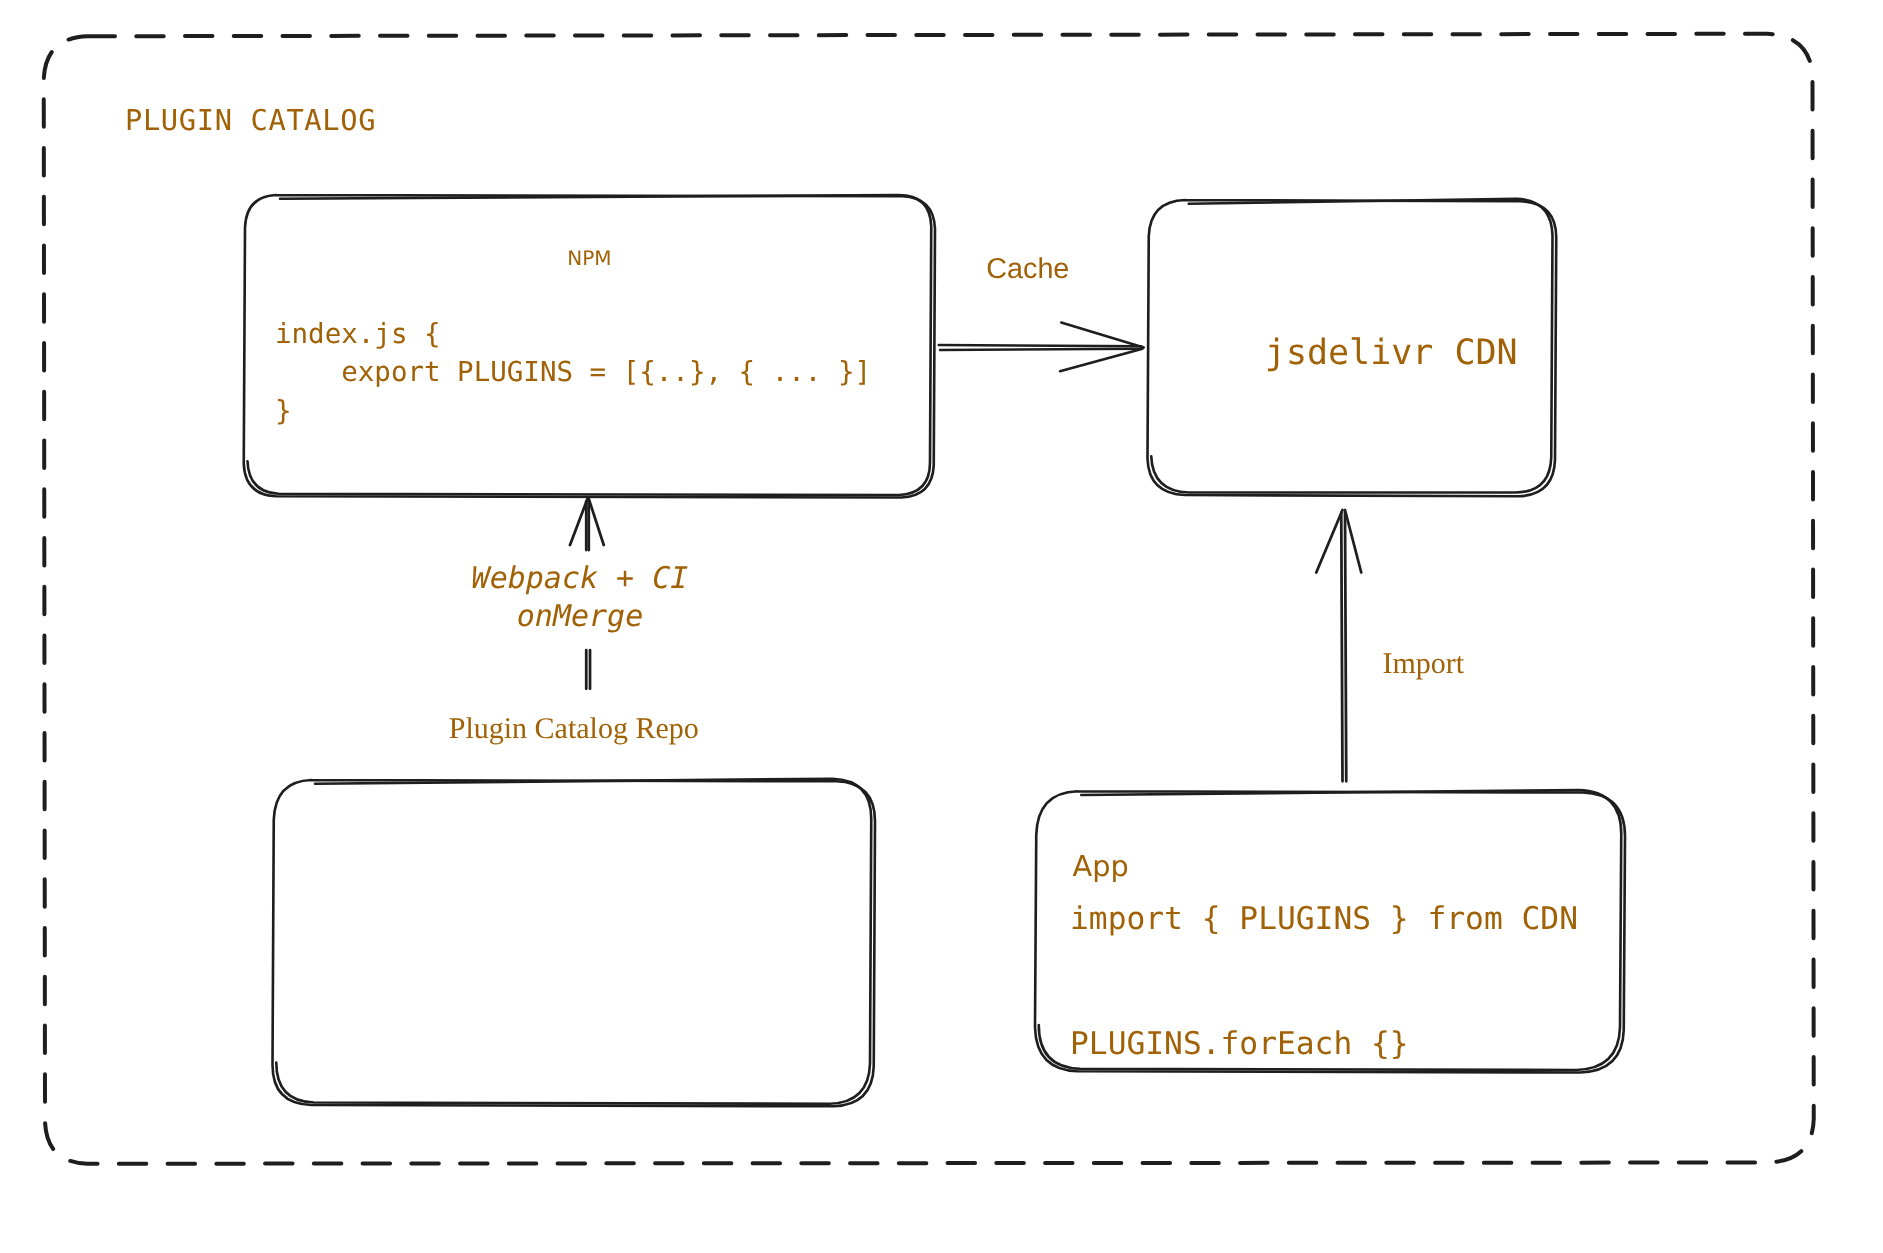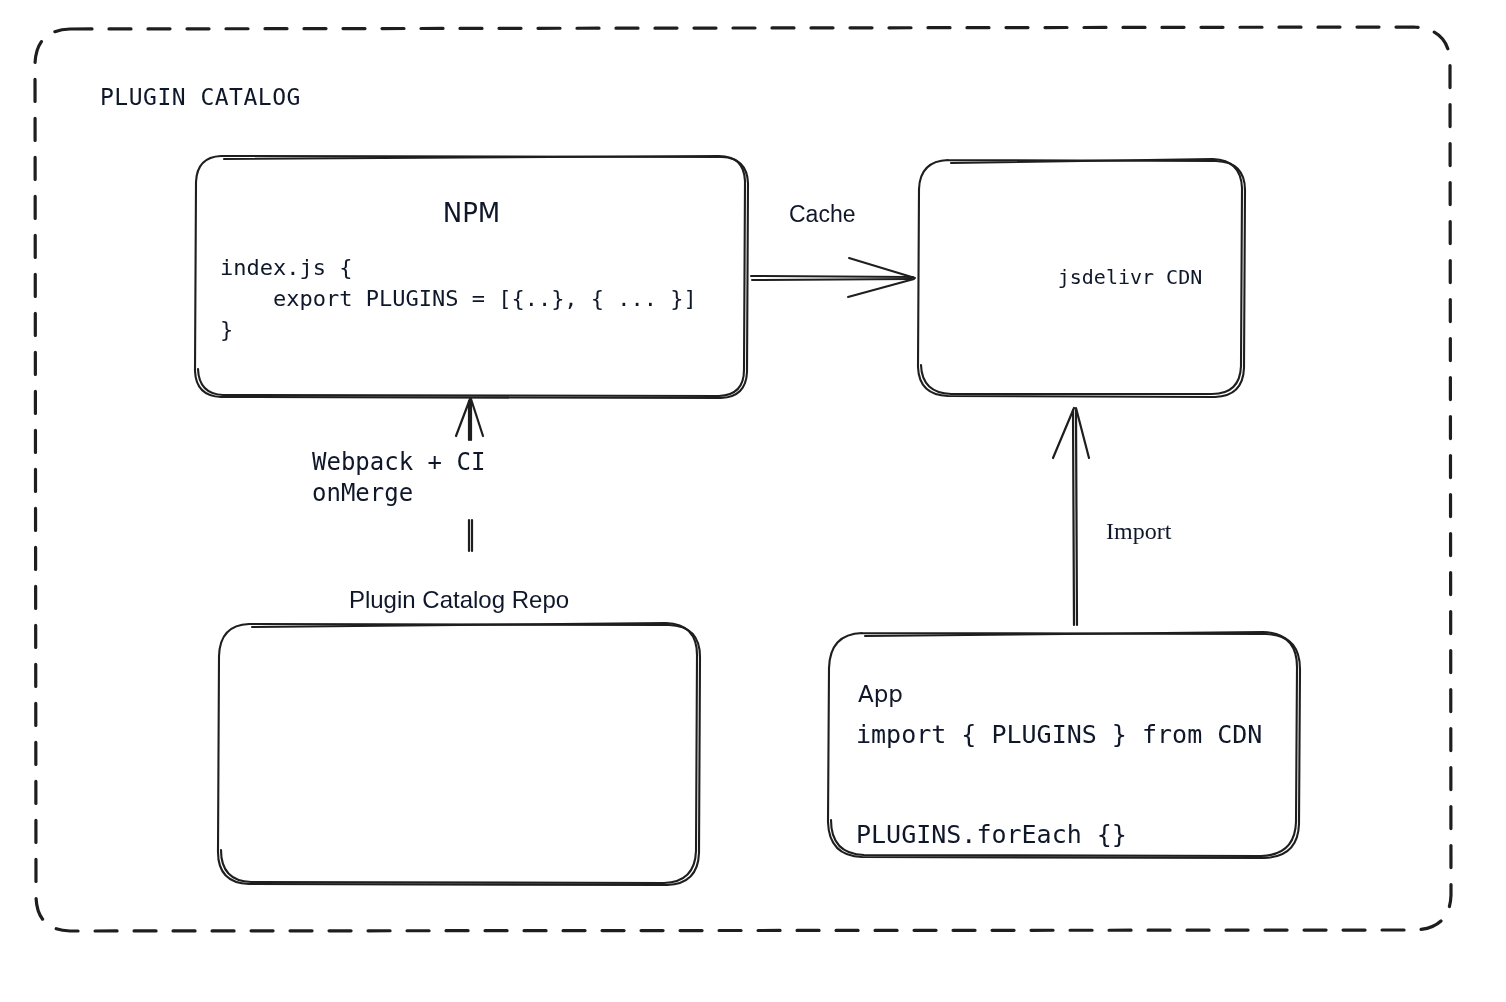--- a/index.html
+++ b/index.html
@@ -19,88 +19,88 @@
   #sketch-layer {
     position: absolute;
     left: 0; top: 0;
     width: 1506px;
     height: 1002px;
     pointer-events: none;
   }
   .txt {
     position: absolute;
     white-space: pre;
-    color: #0f172a;
+    color: #a16207;
     line-height: 1.32;
   }
   
   .group-title {
     left: 100px;
     top: 82px;
     font-size: 23px;
     letter-spacing: 0.5px;
     font-family: "DejaVu Sans Mono", "Liberation Mono", monospace;
   }
   
   .npm-heading {
     left: 195px;
     top: 196px;
     width: 553px;
     text-align: center;
-    font-size: 26px;
+    font-size: 16px;
     font-family: "DejaVu Sans", "Liberation Sans", sans-serif;
   }
   .npm-code {
     left: 220px;
     top: 252px;
     font-size: 22px;
     line-height: 1.42;
     font-family: "DejaVu Sans Mono", "Liberation Mono", monospace;
   }
   
   .cdn-label {
     left: 918px;
     top: 264px;
     width: 390px;
     text-align: center;
-    font-size: 20px;
-    font-family: "DejaVu Sans Mono", "Liberation Mono", monospace;
-    padding-left: 17px;
+    font-size: 28px;
+    font-family: "DejaVu Sans Mono", "Liberation Mono", monospace;
   }
   
   .cache-label {
     left: 789px;
     top: 199px;
     font-size: 23px;
     font-family: Liberation Sans, sans-serif;
   }
   .import-label {
     left: 1106px;
     top: 516px;
     font-size: 24px;
     font-family: Liberation Serif, serif;
     text-align: right;
   }
   .webpack-label {
-    left: 312px;
+    left: 324px;
     top: 447px;
     width: 280px;
-    text-align: left;
+    text-align: center;
     font-size: 24px;
     line-height: 1.28;
     font-family: "DejaVu Sans Mono", "Liberation Mono", monospace;
+    font-style: italic;
   }
   
   .repo-title {
     left: 218px;
-    top: 584px;
+    top: 568px;
     width: 482px;
     text-align: center;
     font-size: 24px;
-    font-family: Liberation Sans, sans-serif;
+    font-family: Liberation Serif, serif;
   }
   .repo-code {
     left: 220px;
     top: 707px;
     font-size: 26px;
     line-height: 1.42;
     font-family: "DejaVu Sans Mono", "Liberation Mono", monospace;
   }
   
   .app-heading {

